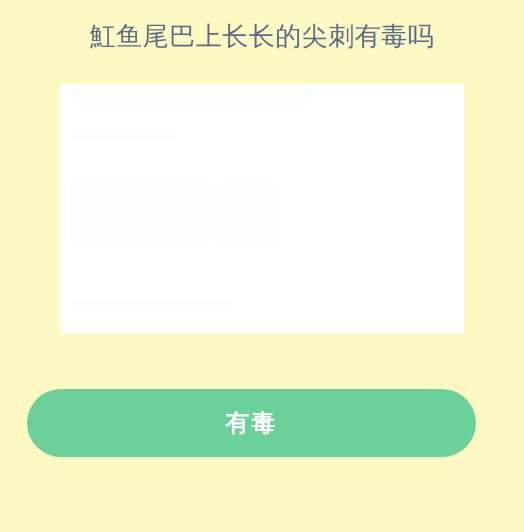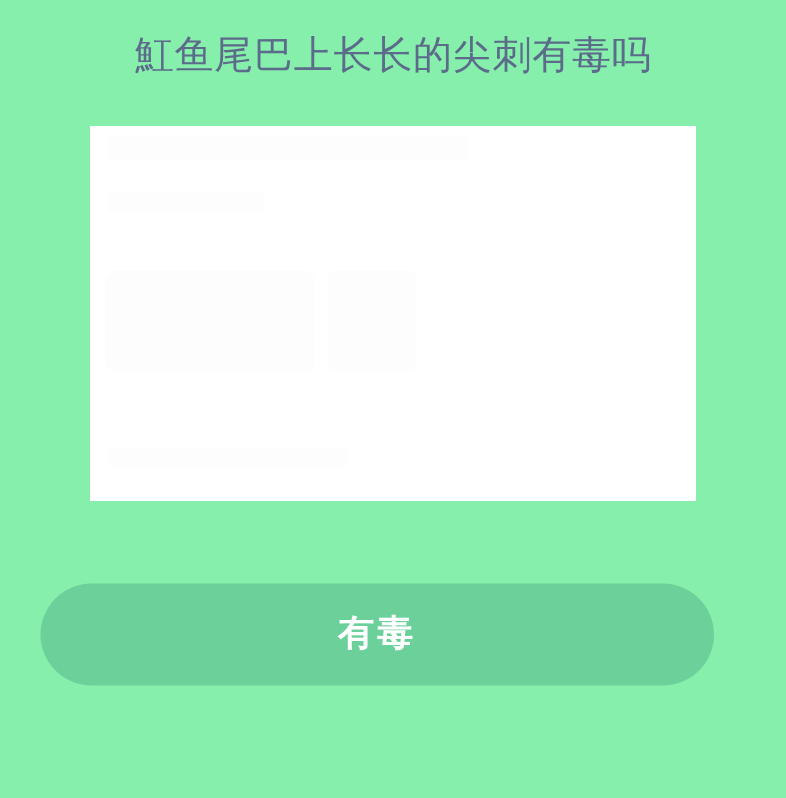--- a/index.html
+++ b/index.html
@@ -12,21 +12,21 @@
     background: #ffffff;
     font-family: "Liberation Sans", "DejaVu Sans", sans-serif;
     overflow: hidden;
     position: relative;
   }
 
   .screen {
     position: relative;
     width: 524px;
     height: 532px;
-    background: #86efac;
+    background: #fef9c3;
     box-sizing: border-box;
   }
 
   
   .question-title {
     position: absolute;
     left: 0;
     top: 17px;
     width: 524px;
     text-align: center;

